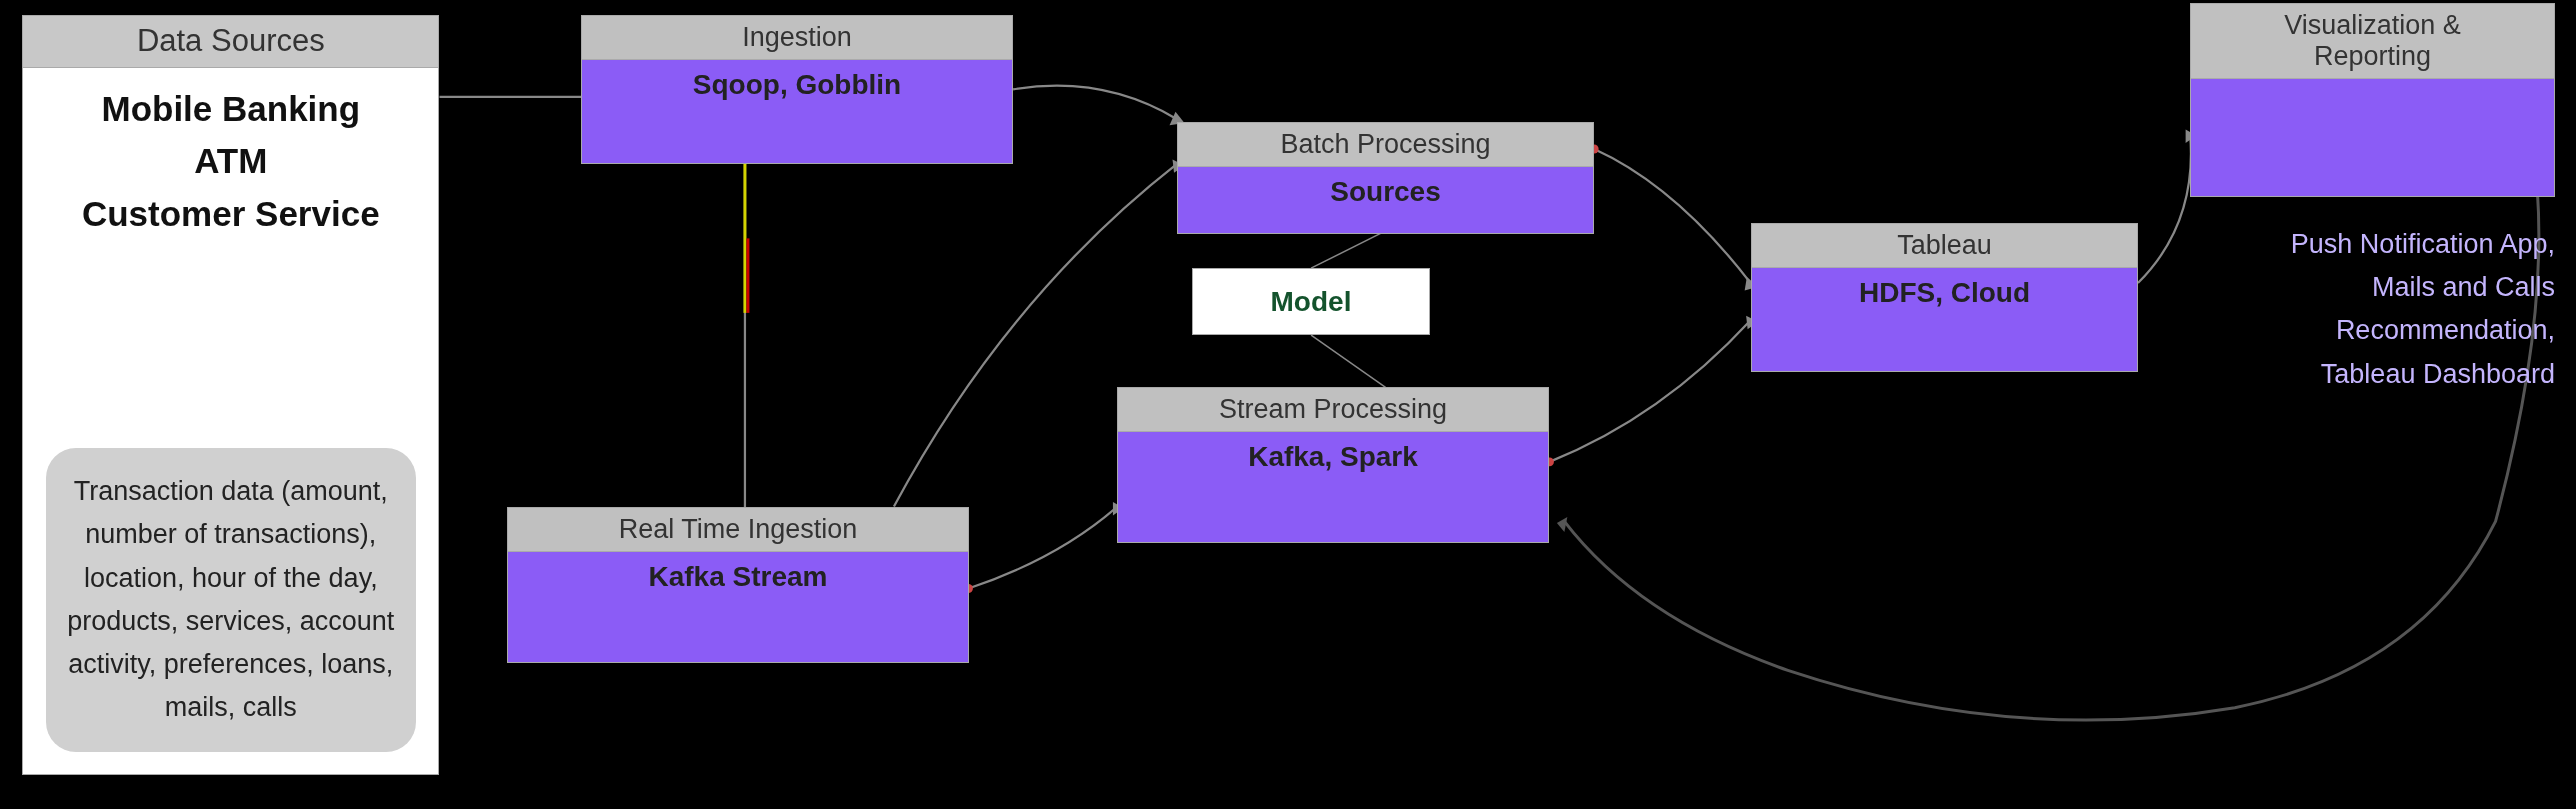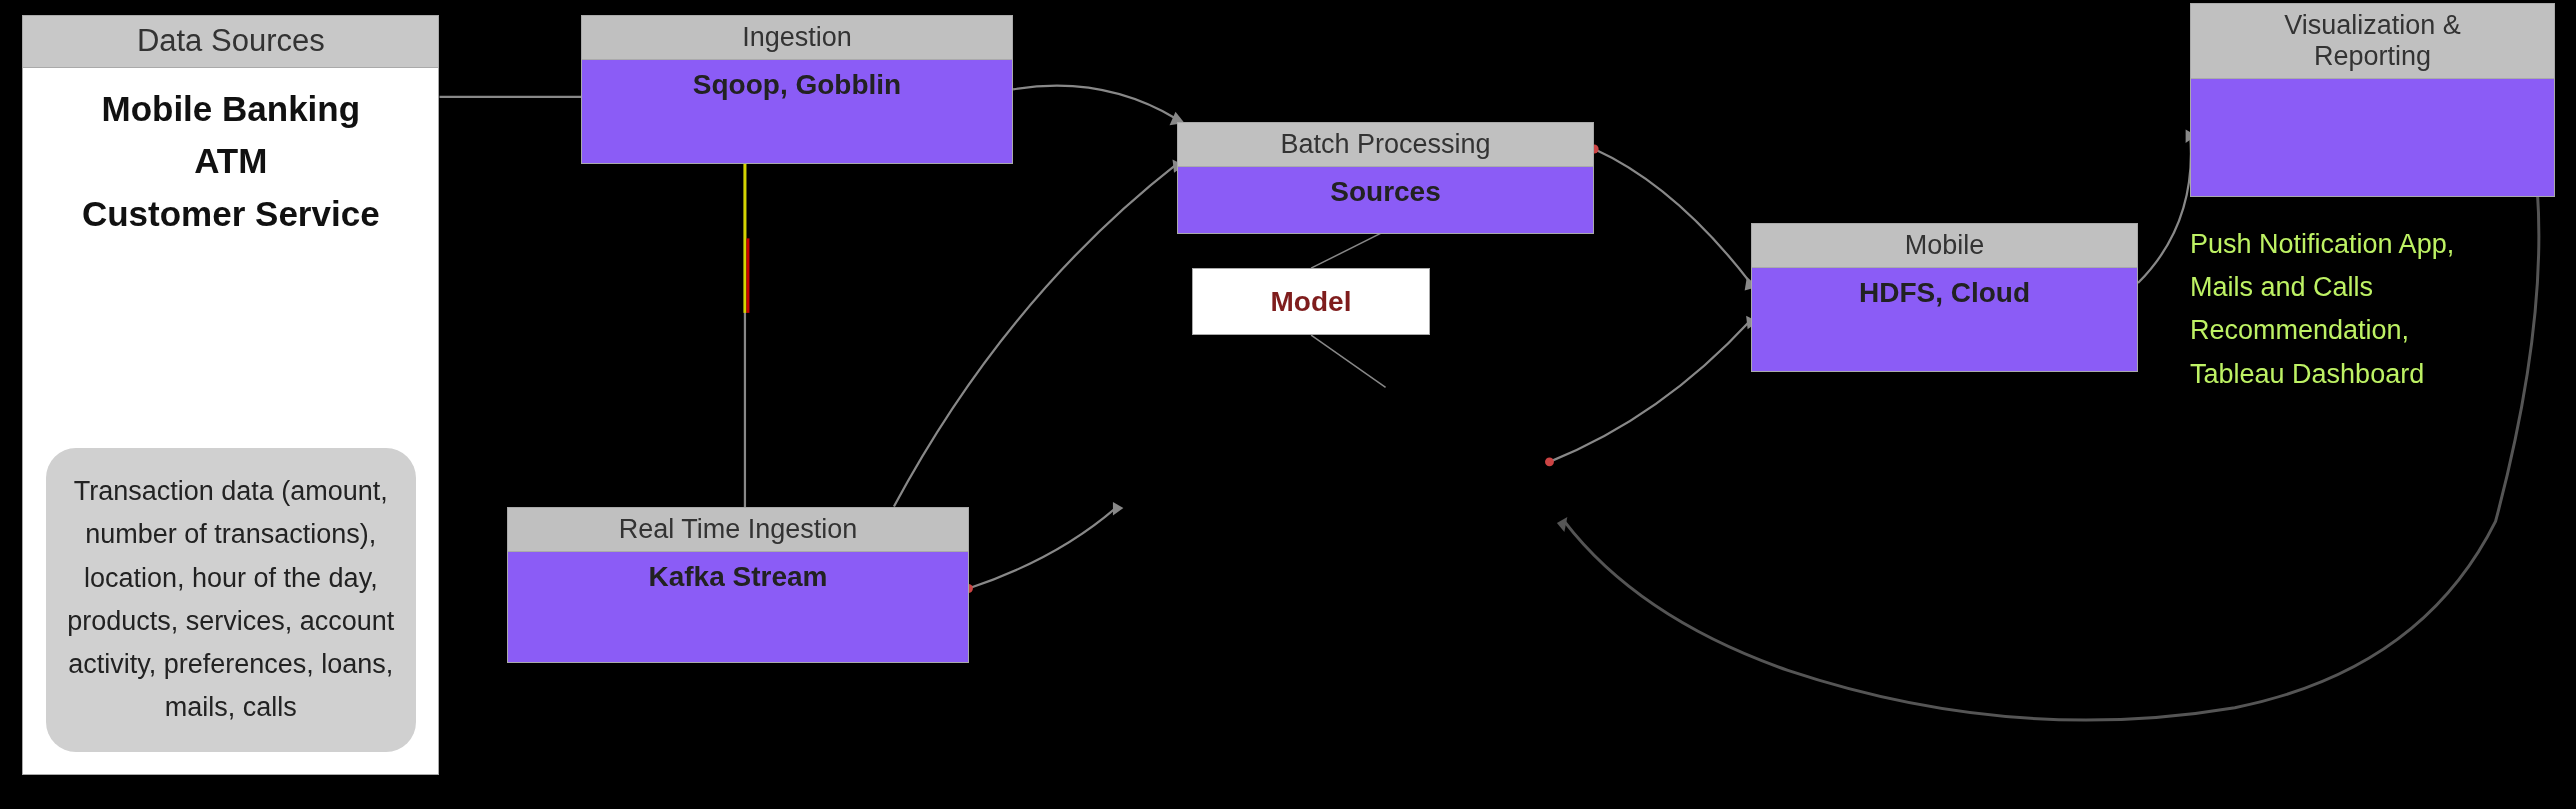--- a/index.html
+++ b/index.html
@@ -112,21 +112,21 @@
       top: 268px;
       width: 238px;
       height: 67px;
       background: #fff;
       border: 1.5px solid #aaa;
       display: flex;
       align-items: center;
       justify-content: center;
       font-size: 28px;
       font-weight: bold;
-      color: #7f1d1d;
+      color: #14532d;
     }
 
     
     .stream-box {
       position: absolute;
       left: 1117px;
       top: 387px;
       width: 432px;
       height: 156px;
     }
@@ -157,23 +157,23 @@
       width: 365px;
       height: 194px;
     }
 
     
     .viz-content-text {
       position: absolute;
       left: 2190px;
       top: 223px;
       width: 365px;
-      text-align: left;
+      text-align: right;
       font-size: 27px;
-      color: #bef264;
+      color: #c4b5fd;
       line-height: 1.6;
     }
 
     svg.arrows {
       position: absolute;
       top: 0;
       left: 0;
       width: 2576px;
       height: 809px;
       pointer-events: none;
@@ -241,28 +241,32 @@
     <div class="box-content">Sqoop, Gobblin</div>
   </div>
 
   <div class="box batch-box">
     <div class="box-header">Batch Processing</div>
     <div class="box-content">Sources</div>
   </div>
 
   <div class="model-box">Model</div>
 
+  <div class="box stream-box">
+    <div class="box-header">Stream Processing</div>
+    <div class="box-content">Kafka, Spark</div>
+  </div>
 
   <div class="box realtime-box">
     <div class="box-header">Real Time Ingestion</div>
     <div class="box-content">Kafka Stream</div>
   </div>
 
   <div class="box storage-box">
-    <div class="box-header">Mobile</div>
+    <div class="box-header">Tableau</div>
     <div class="box-content">HDFS, Cloud</div>
   </div>
 
   <div class="box viz-box">
     <div class="box-header" style="white-space:pre-line;">Visualization &amp;
 Reporting</div>
   </div>
 
   <div class="viz-content-text" style="white-space:pre-line;">Push Notification App,
 Mails and Calls

